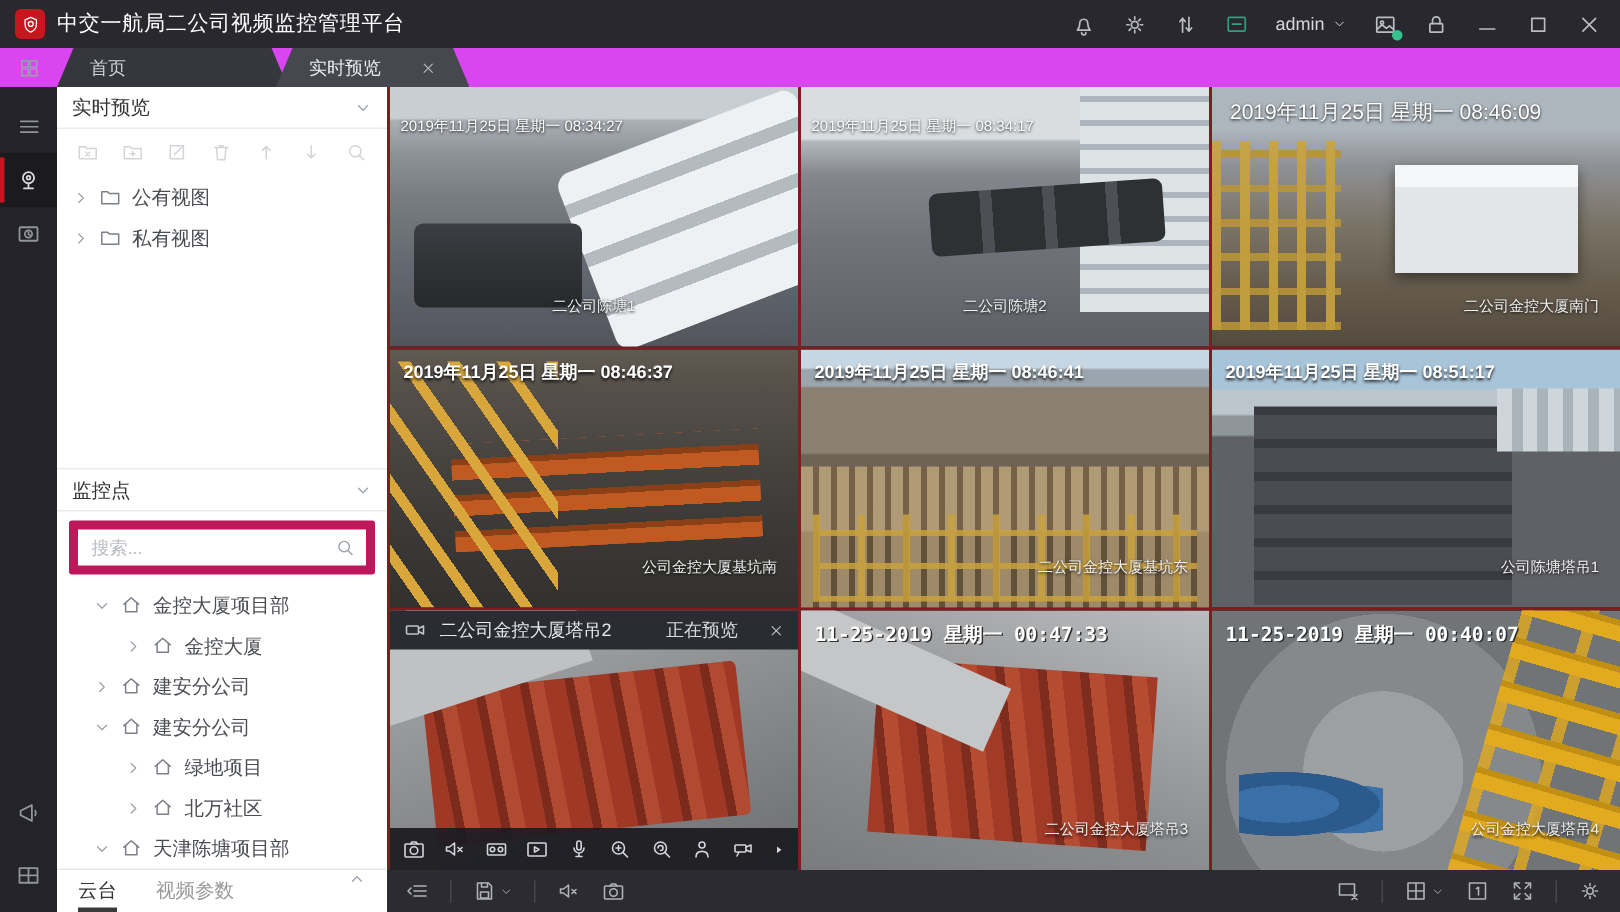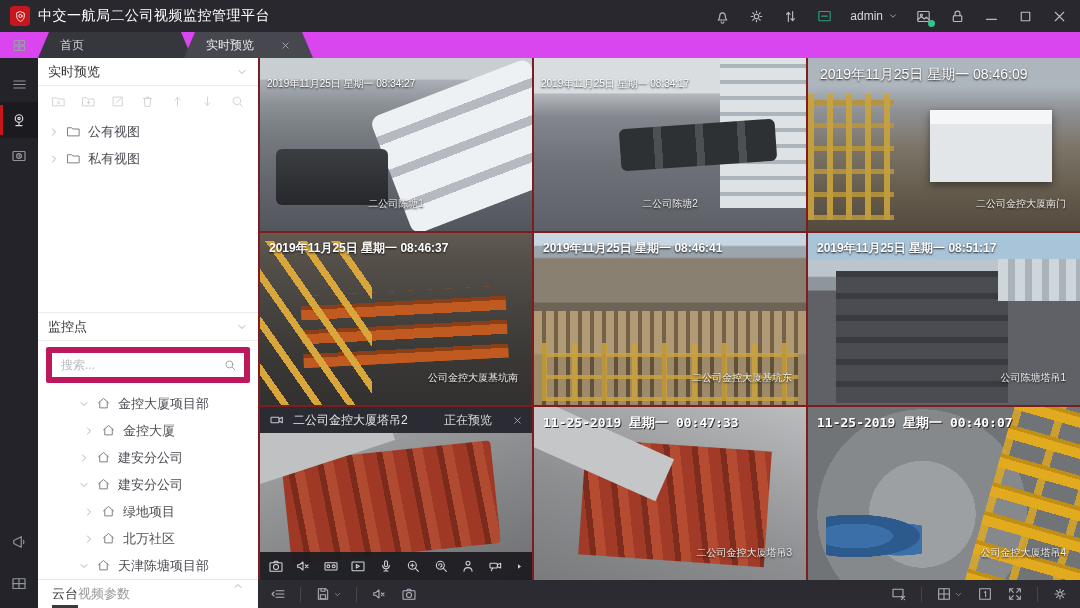--- a/index.html
+++ b/index.html
@@ -50,30 +50,30 @@
   .sp-header.bordered{border-top:1px solid #ebebeb}
   .sp-toolbar{height:30px;display:flex;align-items:center;justify-content:space-between;
     padding:0 13px;color:#d2d4d8;flex:0 0 30px}
   .sp-toolbar .ti{width:15px;height:15px;cursor:pointer}
   .tree{padding-top:2px}
   .trow{height:27px;display:flex;align-items:center;font-size:13px;color:#4a4d52;cursor:pointer}
   .trow .chev{width:12px;height:12px;color:#9aa0a8;margin-right:6px;flex:0 0 12px}
   .trow .chev.exp{transform:rotate(90deg)}
   .trow .ticn{width:15px;height:15px;color:#7b8088;margin-right:7px;flex:0 0 15px}
   .res1{padding-left:10px}
-  .lvl1{padding-left:40px}
+  .lvl1{padding-left:24px}
   .lvl2{padding-left:45px}
   .sp-gap{flex:1}
   .searchbox{margin:6px 8px 5px 8px;height:24px;border:6px solid #be185d;border-radius:2px;
     display:flex;align-items:center;padding:0 7px;flex:0 0 24px}
   .searchbox input{border:0;outline:0;flex:1;font-size:12px;color:#666;font-family:"Liberation Sans",sans-serif}
   .searchbox input::placeholder{color:#b9bcc3}
   .searchbox .mag{width:14px;height:14px;color:#9aa0a8}
   .sp-tabs{height:28px;border-top:1px solid #e8e8e8;display:flex;align-items:flex-start;
-    padding:0 14px;font-size:13px;flex:0 0 28px}
+    padding:0 14px;gap:26px;font-size:13px;flex:0 0 28px}
   .sp-tab{height:100%;display:flex;align-items:center;position:relative;color:#999;cursor:pointer}
   .sp-tab.active{color:#333}
   .sp-tab.active::after{content:"";position:absolute;left:0;right:0;bottom:0;height:3px;background:#3a3a3a}
   .sp-tabs .chevend{margin-left:auto;color:#9aa0a8;width:12px;height:12px;transform:rotate(180deg)}
 
   
   .content{flex:1;display:flex;flex-direction:column;min-width:0}
   .grid{flex:1;display:grid;grid-template-columns:repeat(3,1fr);grid-template-rows:repeat(3,1fr);
     gap:2px;background:#7e1c20;border-left:2px solid #7e1c20}
   .cell{position:relative;overflow:hidden;background:#26262a;cursor:pointer}

